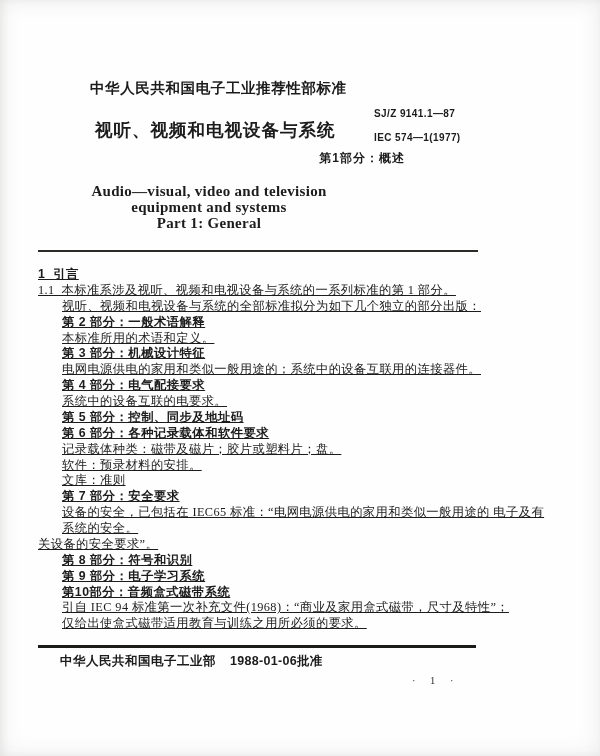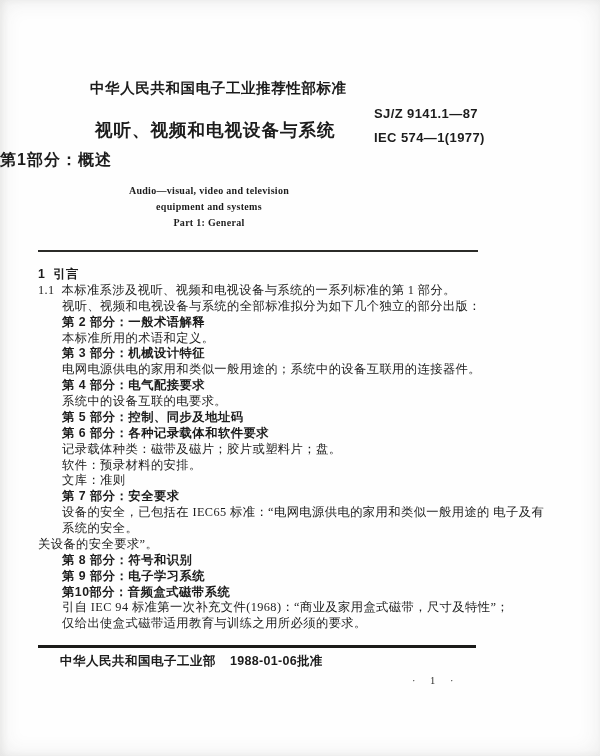--- a/index.html
+++ b/index.html
@@ -15,50 +15,50 @@
     position:absolute; left:90px; top:79px;
     font-family:"Liberation Sans", sans-serif; font-weight:bold;
     font-size:14.5px; letter-spacing:0.6px; white-space:pre;
   }
   .title-cn {
     position:absolute; left:95px; top:118px;
     font-family:"Liberation Sans", sans-serif; font-weight:bold;
     font-size:17.5px; letter-spacing:1px; white-space:pre;
   }
   .part-cn {
-    position:absolute; left:0; top:150px; width:405px; text-align:left;
+    position:absolute; left:0; top:150px; width:405px; text-align:right;
     font-family:"Liberation Sans", sans-serif; font-weight:bold;
-    font-size:16px; letter-spacing:1px; white-space:pre;
+    font-size:12px; letter-spacing:1px; white-space:pre;
   }
   .std-nums {
     position:absolute; left:374px; top:106px;
     font-family:"Liberation Sans", sans-serif; font-weight:bold;
-    font-size:13px; letter-spacing:0.4px;
+    font-size:10px; letter-spacing:0.4px;
   }
   .std-nums div { height:24px; line-height:16px; }
   .title-en {
     position:absolute; left:0; top:183px; width:418px; text-align:center;
     font-family:"Liberation Serif", serif; font-weight:bold;
-    font-size:10px; line-height:16.2px; letter-spacing:0.3px; white-space:pre-line;
+    font-size:15px; line-height:16.2px; letter-spacing:0.3px; white-space:pre-line;
   }
   
   .rule-top {
     position:absolute; left:38px; top:250px; width:440px; height:1.6px;
     background:#2b2b28;
   }
   .rule-bottom {
     position:absolute; left:38px; top:645px; width:438px; height:2.6px;
     background:#1b1b19;
   }
   
   .body-lines {
     position:absolute; left:38px; top:267px; width:532px;
     font-size:12.3px; line-height:15.87px; letter-spacing:0.4px;
   }
-  .line { white-space:pre-wrap; }
+  .line { white-space:pre-wrap;text-decoration:underline; }
   .line.indent { padding-left:24px; }
   .line.indent-bold { padding-left:24px; }
   .line.heading, .line.indent-bold {
     font-family:"Liberation Sans", sans-serif; font-weight:bold;
     letter-spacing:0.5px;
   }
   
   .footer-approve {
     position:absolute; left:60px; top:653px;
     font-family:"Liberation Sans", sans-serif; font-weight:bold;

